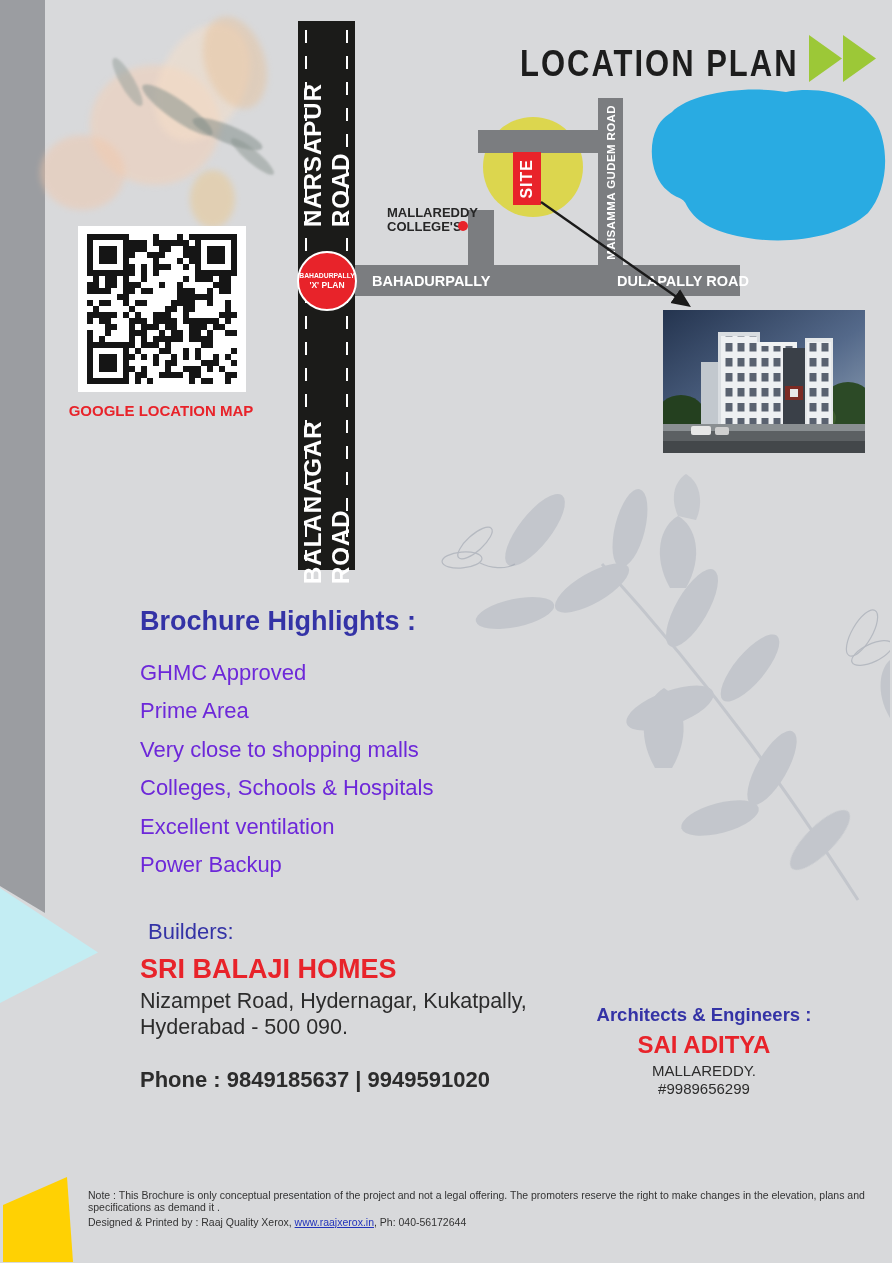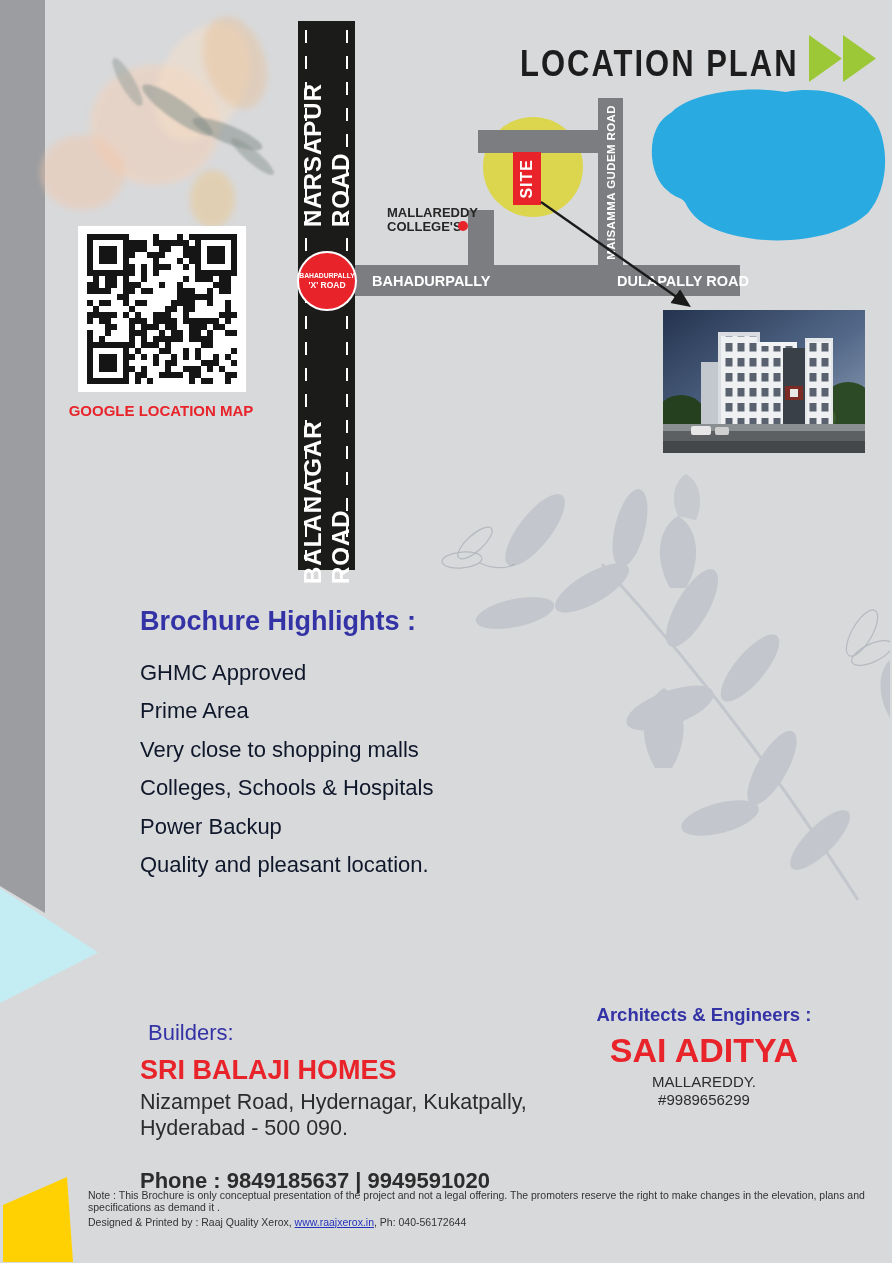--- a/index.html
+++ b/index.html
@@ -43,29 +43,29 @@
   .qr-wrap{left:78px;top:226px;width:168px;height:166px;background:#fff;}
   .qr-grid{position:absolute;left:9px;top:8px;width:150px;height:150px;}
   .qr-caption{left:58px;top:402px;width:206px;text-align:center;color:#e8232a;
               font-weight:bold;font-size:15px;}
 
   .building{left:663px;top:310px;width:202px;height:143px;}
 
   
   .highlights{left:140px;top:606px;}
   .highlights .hd{font-size:27px;font-weight:bold;color:#3433a6;margin-bottom:17px;}
-  .highlights .item{font-size:22px;color:#0f172a;line-height:38.4px;}
-  .builders{left:140px;top:1020px;}
+  .highlights .item{font-size:22px;color:#6d28d9;line-height:38.4px;}
+  .builders{left:140px;top:919px;}
   .builders .lbl{font-size:22px;color:#3433a6;margin-left:8px;}
   .builders .nm{font-size:27px;font-weight:bold;color:#e8232a;margin-top:9px;}
   .builders .addr{font-size:21.5px;color:#2c2c2c;line-height:25.5px;margin-top:4px;}
   .builders .ph{font-size:22px;font-weight:bold;color:#2c2c2c;margin-top:27px;}
   .architects{left:596px;top:1004px;width:216px;text-align:center;}
   .architects .lbl{font-size:18.5px;font-weight:bold;color:#3433a6;}
-  .architects .nm{font-size:34px;font-weight:bold;color:#e8232a;margin-top:5px;}
+  .architects .nm{font-size:24px;font-weight:bold;color:#e8232a;margin-top:5px;}
   .architects .ct{font-size:15px;color:#2c2c2c;margin-top:3px;}
   .architects .pn{font-size:15px;color:#2c2c2c;margin-top:1px;}
   .note{left:88px;top:1189px;width:790px;font-size:10.5px;color:#333;}
   .designed{left:88px;top:1216px;width:700px;font-size:10.5px;color:#333;}
   .designed a{color:#2233bb;}
 </style>
 </head>
 <body>
 
 <div id="page">
@@ -136,21 +136,21 @@
   <div class="abs rv" style="left:598px;top:98px;width:25px;height:168px;">
     <span class="vtext" style="font-size:11.5px;letter-spacing:.4px;">MAISAMMA GUDEM ROAD</span>
   </div>
 
   <div class="abs road-gray" style="left:355px;top:265px;width:385px;height:31px;"></div>
   <div class="abs road-label" style="left:372px;top:265px;height:31px;font-size:14.5px;">BAHADURPALLY</div>
   <div class="abs road-label" style="left:617px;top:265px;height:31px;font-size:14.5px;">DULAPALLY ROAD</div>
 
   <div class="abs junction">
     <span style="font-size:6.8px;">BAHADURPALLY</span>
-    <span style="font-size:8.5px;">'X' ROAD</span>
+    <span style="font-size:8.5px;">'X' PLAN</span>
   </div>
 
   <div class="abs site rv">
     <span class="vtext" style="font-size:16px;letter-spacing:1px;">SITE</span>
   </div>
 
   <div class="abs college">
     <div>MALLAREDDY</div>
     <div>COLLEGE'S</div>
   </div>
@@ -528,22 +528,22 @@
       </div>
   </div>
   <div class="abs qr-caption">GOOGLE LOCATION MAP</div>
 
   <div class="abs highlights">
     <div class="hd">Brochure Highlights :</div>
     <div class="item">GHMC Approved</div>
     <div class="item">Prime Area</div>
     <div class="item">Very close to shopping malls</div>
     <div class="item">Colleges, Schools &amp; Hospitals</div>
+    <div class="item">Excellent ventilation</div>
     <div class="item">Power Backup</div>
-    <div class="item">Quality and pleasant location.</div>
   </div>
 
   <div class="abs builders">
     <div class="lbl">Builders:</div>
     <div class="nm">SRI BALAJI HOMES</div>
     <div class="addr">
       <div>Nizampet Road, Hydernagar, Kukatpally,</div>
       <div>Hyderabad - 500 090.</div>
     </div>
     <div class="ph">Phone : 9849185637 | 9949591020</div>

